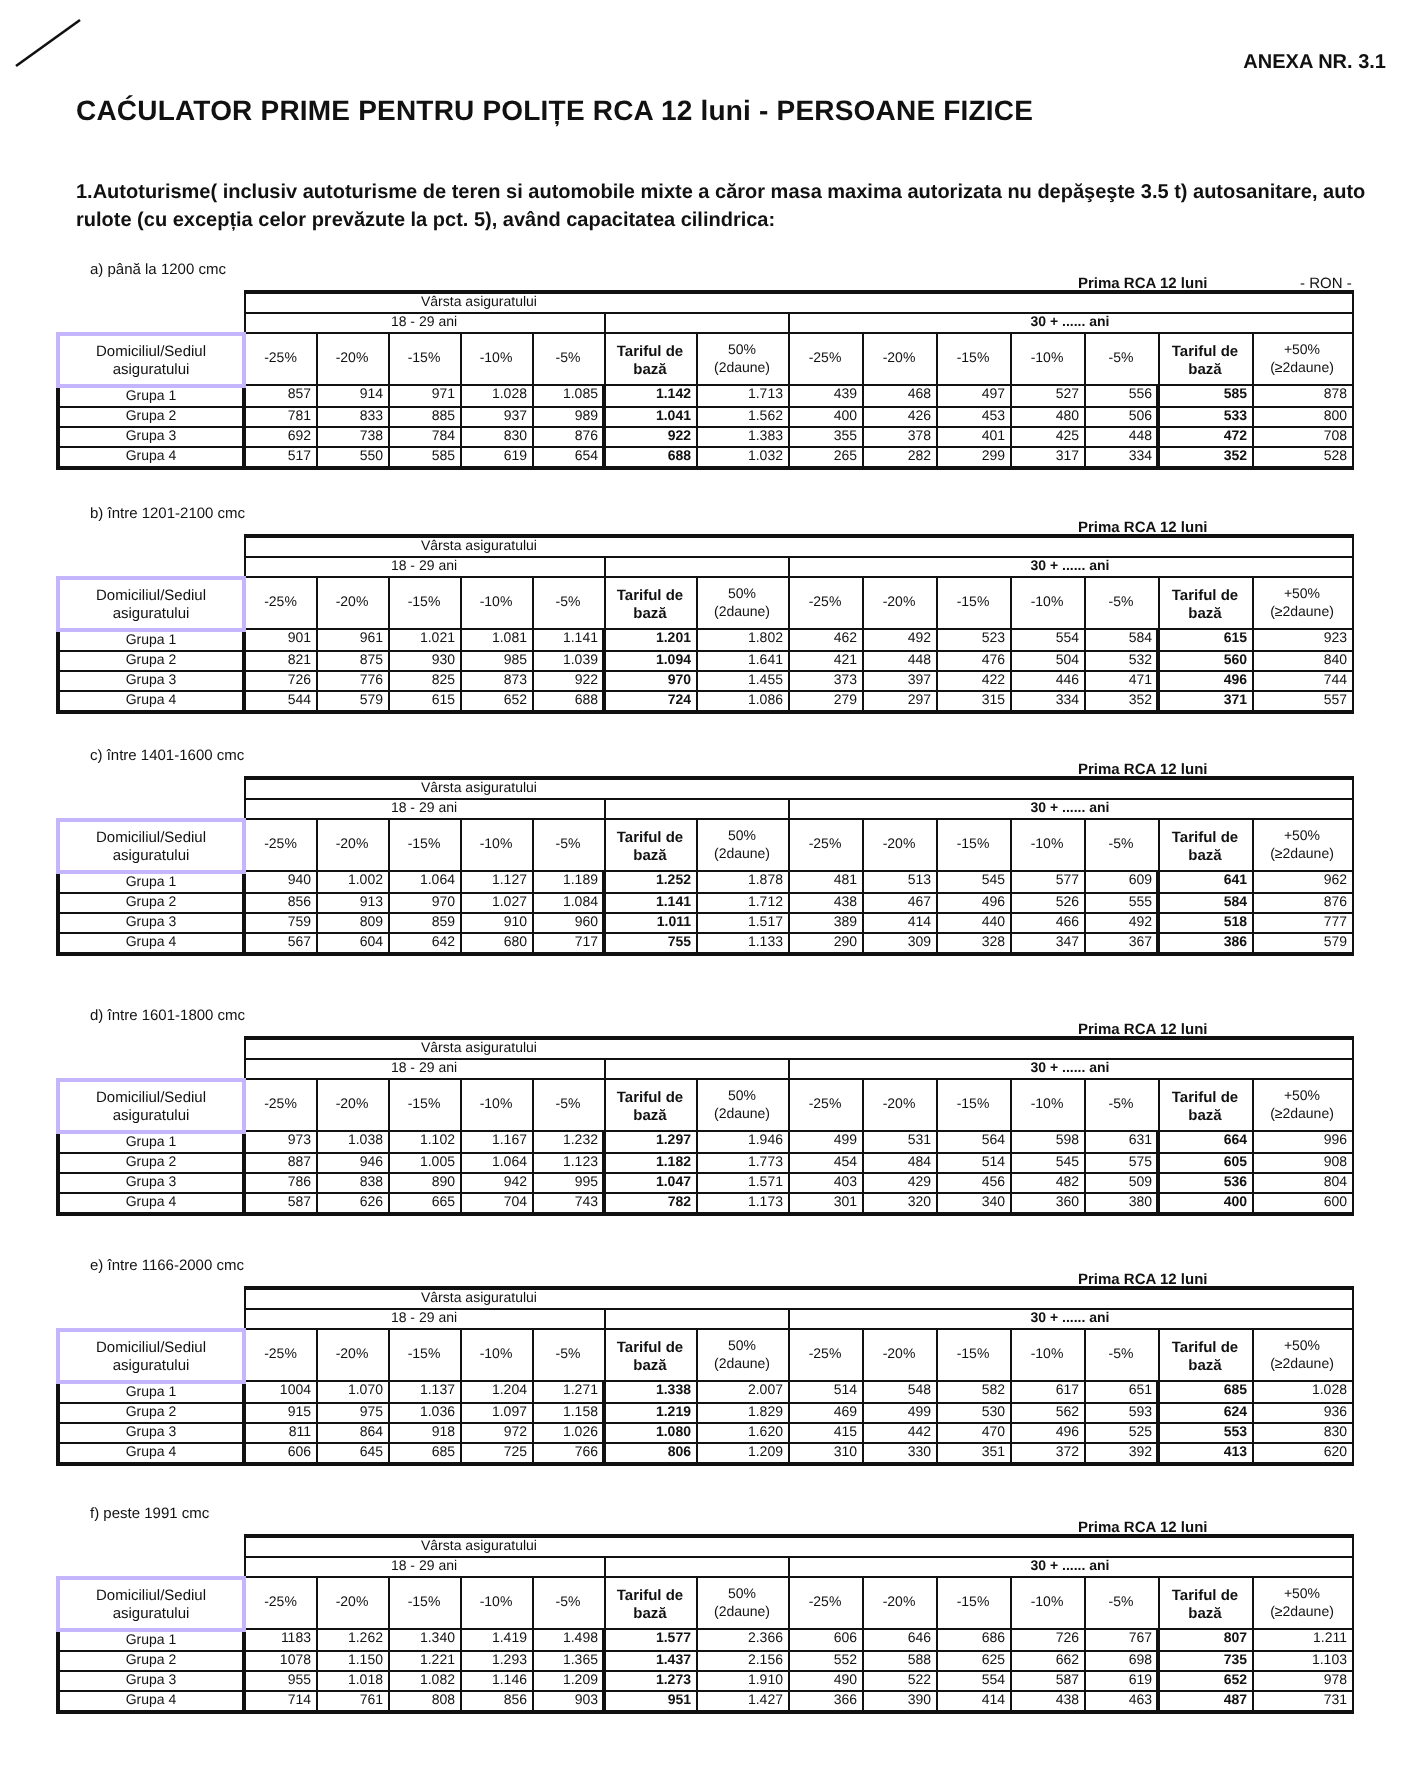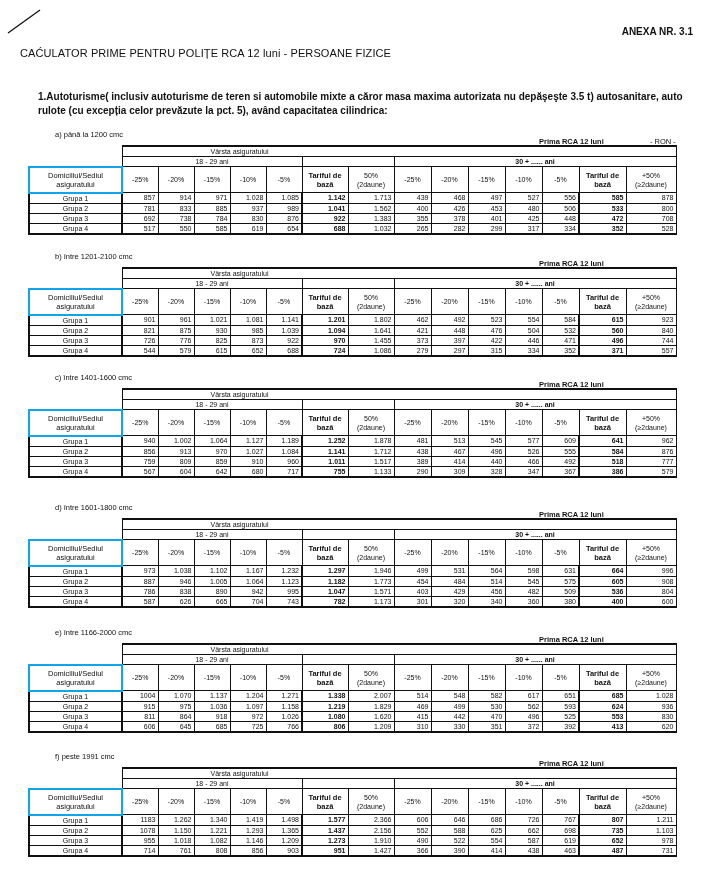--- a/index.html
+++ b/index.html
@@ -7,28 +7,28 @@
     width: 711px; height: 884px; position: relative; overflow: hidden;
     font-family: "Liberation Sans", sans-serif; color: #111;
   }
   .pen-mark {
     position: absolute; left: 6px; top: 6px; width: 38px; height: 30px;
   }
   .annex {
     position: absolute; right: 18px; top: 26px; font-size: 10px; font-weight: bold;
   }
   .doc-title {
-    position: absolute; left: 20px; top: 47px; font-size: 11px; font-weight: normal; letter-spacing: 0.1px;
+    position: absolute; left: 38px; top: 47px; font-size: 14px; font-weight: bold; letter-spacing: 0.1px;
   }
   .intro {
     position: absolute; left: 38px; top: 90px; width: 650px; font-size: 10px; font-weight: bold; line-height: 14px;
   }
   .section { position: absolute; left: 0; width: 711px; }
   .section-label {
-    position: absolute; left: 39px; top: 0; font-size: 7.5px; padding-left: 16px;
+    position: absolute; left: 29px; top: 0; font-size: 7.5px; padding-left: 16px;
   }
   .prima {
     position: absolute; left: 539px; top: 7px; font-size: 7.5px; font-weight: bold;
   }
   .ron {
     position: absolute; left: 650px; top: 7px; font-size: 7.5px;
   }
   table.rate {
     position: absolute; left: 28px; top: 15px;
     border-collapse: collapse; font-size: 7px; table-layout: fixed;
@@ -39,21 +39,21 @@
   }
   table.rate td.blank { border: none; }
   table.rate tr.top td.varsta {
     border-top: 2px solid #111; text-align: left; padding-left: 88px; height: 9px; font-size: 7px;
   }
   table.rate tr.ages td { text-align: center; font-weight: normal; height: 9px; }
   table.rate tr.ages td.age30 { font-weight: bold; }
   table.rate tr.ages td.age18 { font-weight: normal; }
   table.rate tr.hdr td { text-align: center; height: 24px; line-height: 9px; white-space: normal; }
   table.rate tr.hdr td.tarif { font-weight: bold; font-size: 7.5px; }
-  table.rate tr.hdr td.dom { border: 2px solid #0ea5e9; font-size: 7.5px; }
+  table.rate tr.hdr td.dom { border: 2px solid #c4b5fd; font-size: 7.5px; }
   table.rate tr.row td { text-align: right; }
   table.rate tr.row td.grp { text-align: center; border-left: 2px solid #111; border-right: 2px solid #111; }
   table.rate tr.row td.bold { font-weight: bold; border-left: 2px solid #111; }
   table.rate tr.row:last-child td { border-bottom: 2px solid #111; }
   col.c-dom { width: 93px; }
   col.c-p { width: 36px; }
   col.c-tb { width: 46px; }
   col.c-50 { width: 46px; }
   col.c-p2 { width: 37px; }
   col.c-tb2 { width: 47px; }

